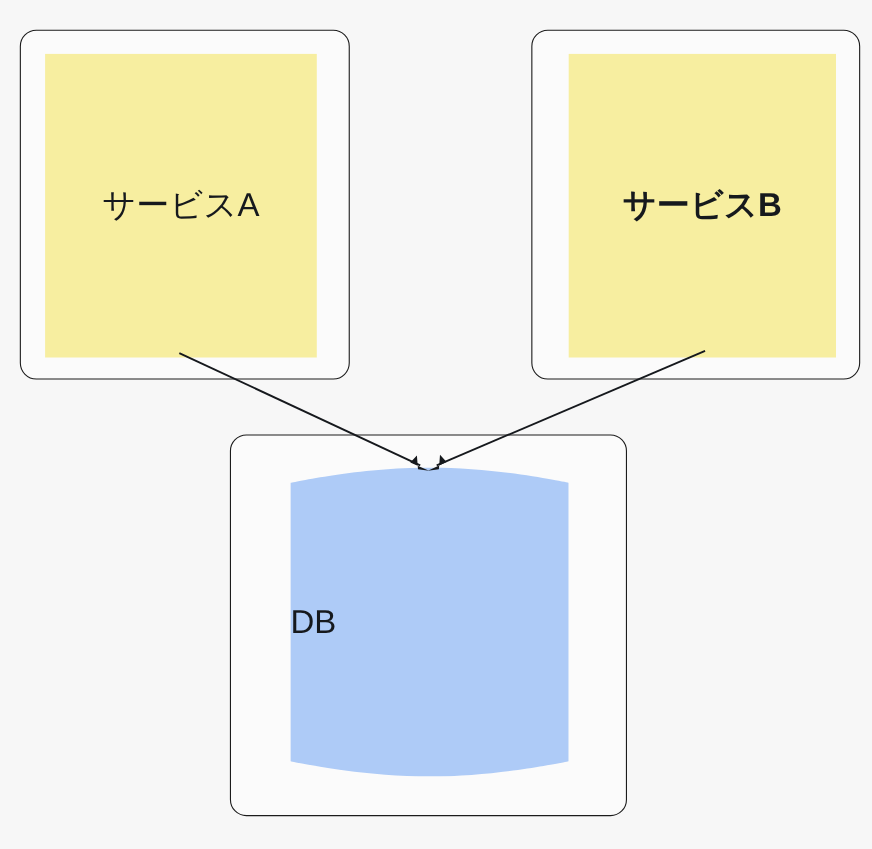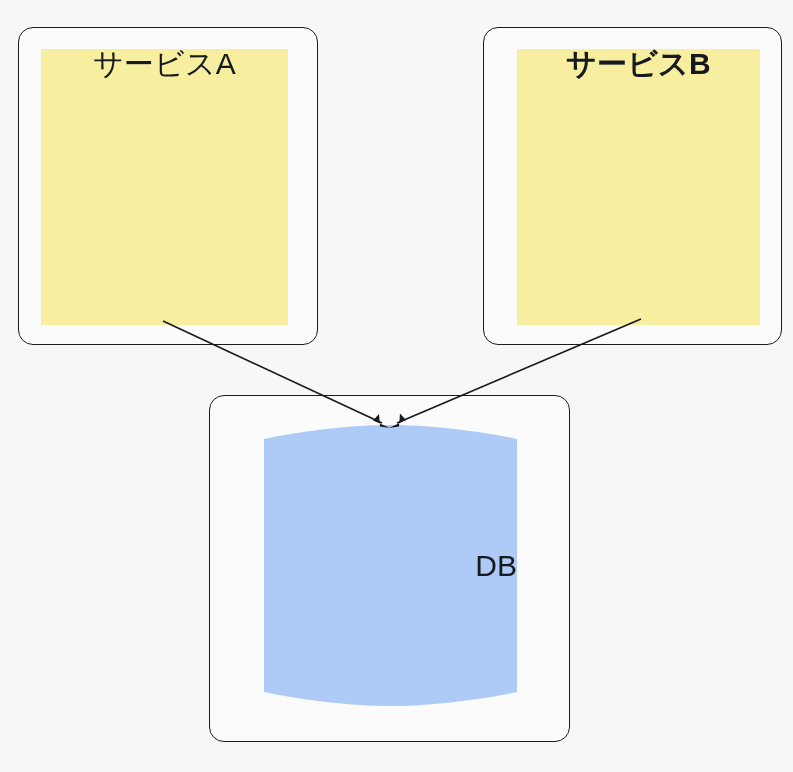--- a/index.html
+++ b/index.html
@@ -31,20 +31,21 @@
   #card-service-a { left: 18px;  top: 27px;  width: 300px; height: 318px; }
   #card-service-b { left: 483px; top: 27px;  width: 299px; height: 318px; }
   #card-db        { left: 209px; top: 395px; width: 361px; height: 347px; }
 
   
   .service-box {
     position: absolute;
     box-sizing: border-box;
     background: #f7eea0;
     display: flex;
+    align-items: center;
     justify-content: center;
   }
   #service-a-box { left: 41px;  top: 49px; width: 247px; height: 276px; }
   #service-b-box { left: 517px; top: 49px; width: 243px; height: 276px; font-weight: bold; }
 
   .service-label {
     font-size: 30px;
     color: #16191d;
     letter-spacing: 0.2px;
     line-height: 1;
@@ -66,21 +67,21 @@
     height: 100%;
   }
   #db-label {
     position: absolute;
     left: 264px;
     top: 425px;
     width: 253px;
     height: 281px;
     display: flex;
     align-items: center;
-    justify-content: flex-end;
+    justify-content: flex-start;
     font-size: 30px;
     color: #16191d;
     line-height: 1;
     user-select: none;
     pointer-events: none;
   }
 
   
   #edges {
     position: absolute;

